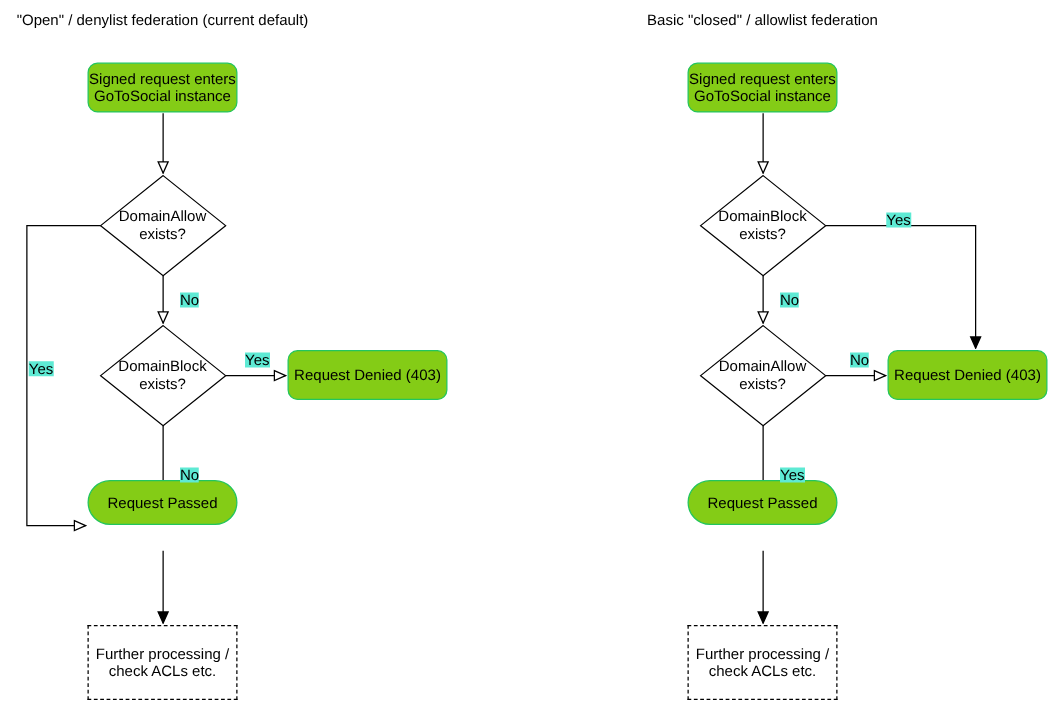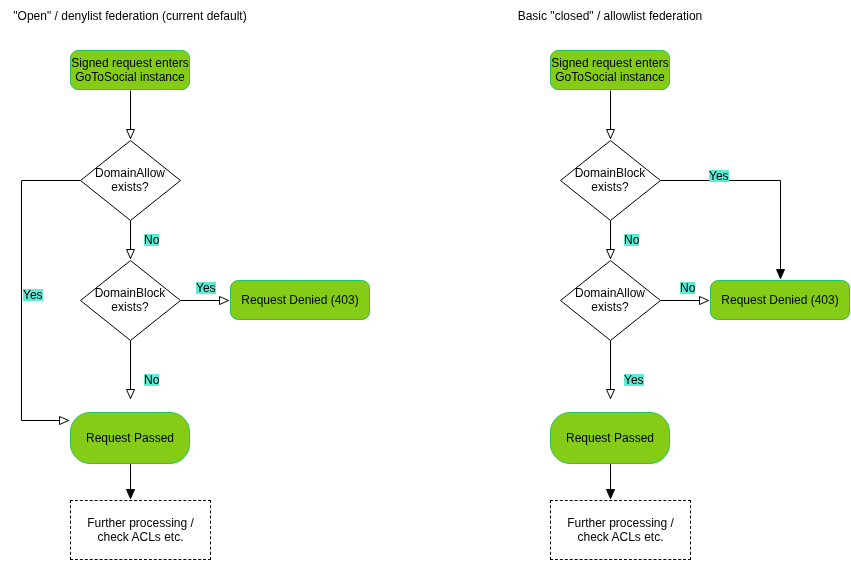--- a/index.html
+++ b/index.html
@@ -35,24 +35,24 @@
     white-space: pre-line;
     line-height: 14px;
     box-sizing: border-box;
   }
   .box {
     background: #84cc16;
     border: 1px solid #22c55e;
     border-radius: 8px;
   }
   .n-start   { left: 70px;  top: 50px;  width: 120px; height: 40px; }
-  .n-denied  { left: 230px; top: 280px; width: 140px; height: 40px; }
-  .n-passed  { left: 70px;  top: 412px; width: 120px; height: 52px; border-radius: 20px; }
+  .n-denied  { left: 230px; top: 280px; width: 128px; height: 40px; }
+  .n-passed  { left: 70px;  top: 384px; width: 120px; height: 36px; border-radius: 20px; }
   .n-further {
-    left: 70px; top: 500px; width: 141px; height: 60px;
+    left: 70px; top: 500px; width: 120px; height: 60px;
     background: #ffffff;
     border: 1px dashed #000000;
     border-radius: 0;
   }
   .d-top    { left: 80px; top: 140px; width: 100px; height: 80px; }
   .d-bottom { left: 80px; top: 260px; width: 100px; height: 80px; }
 
   .elabel {
     position: absolute;
     line-height: 12px;

